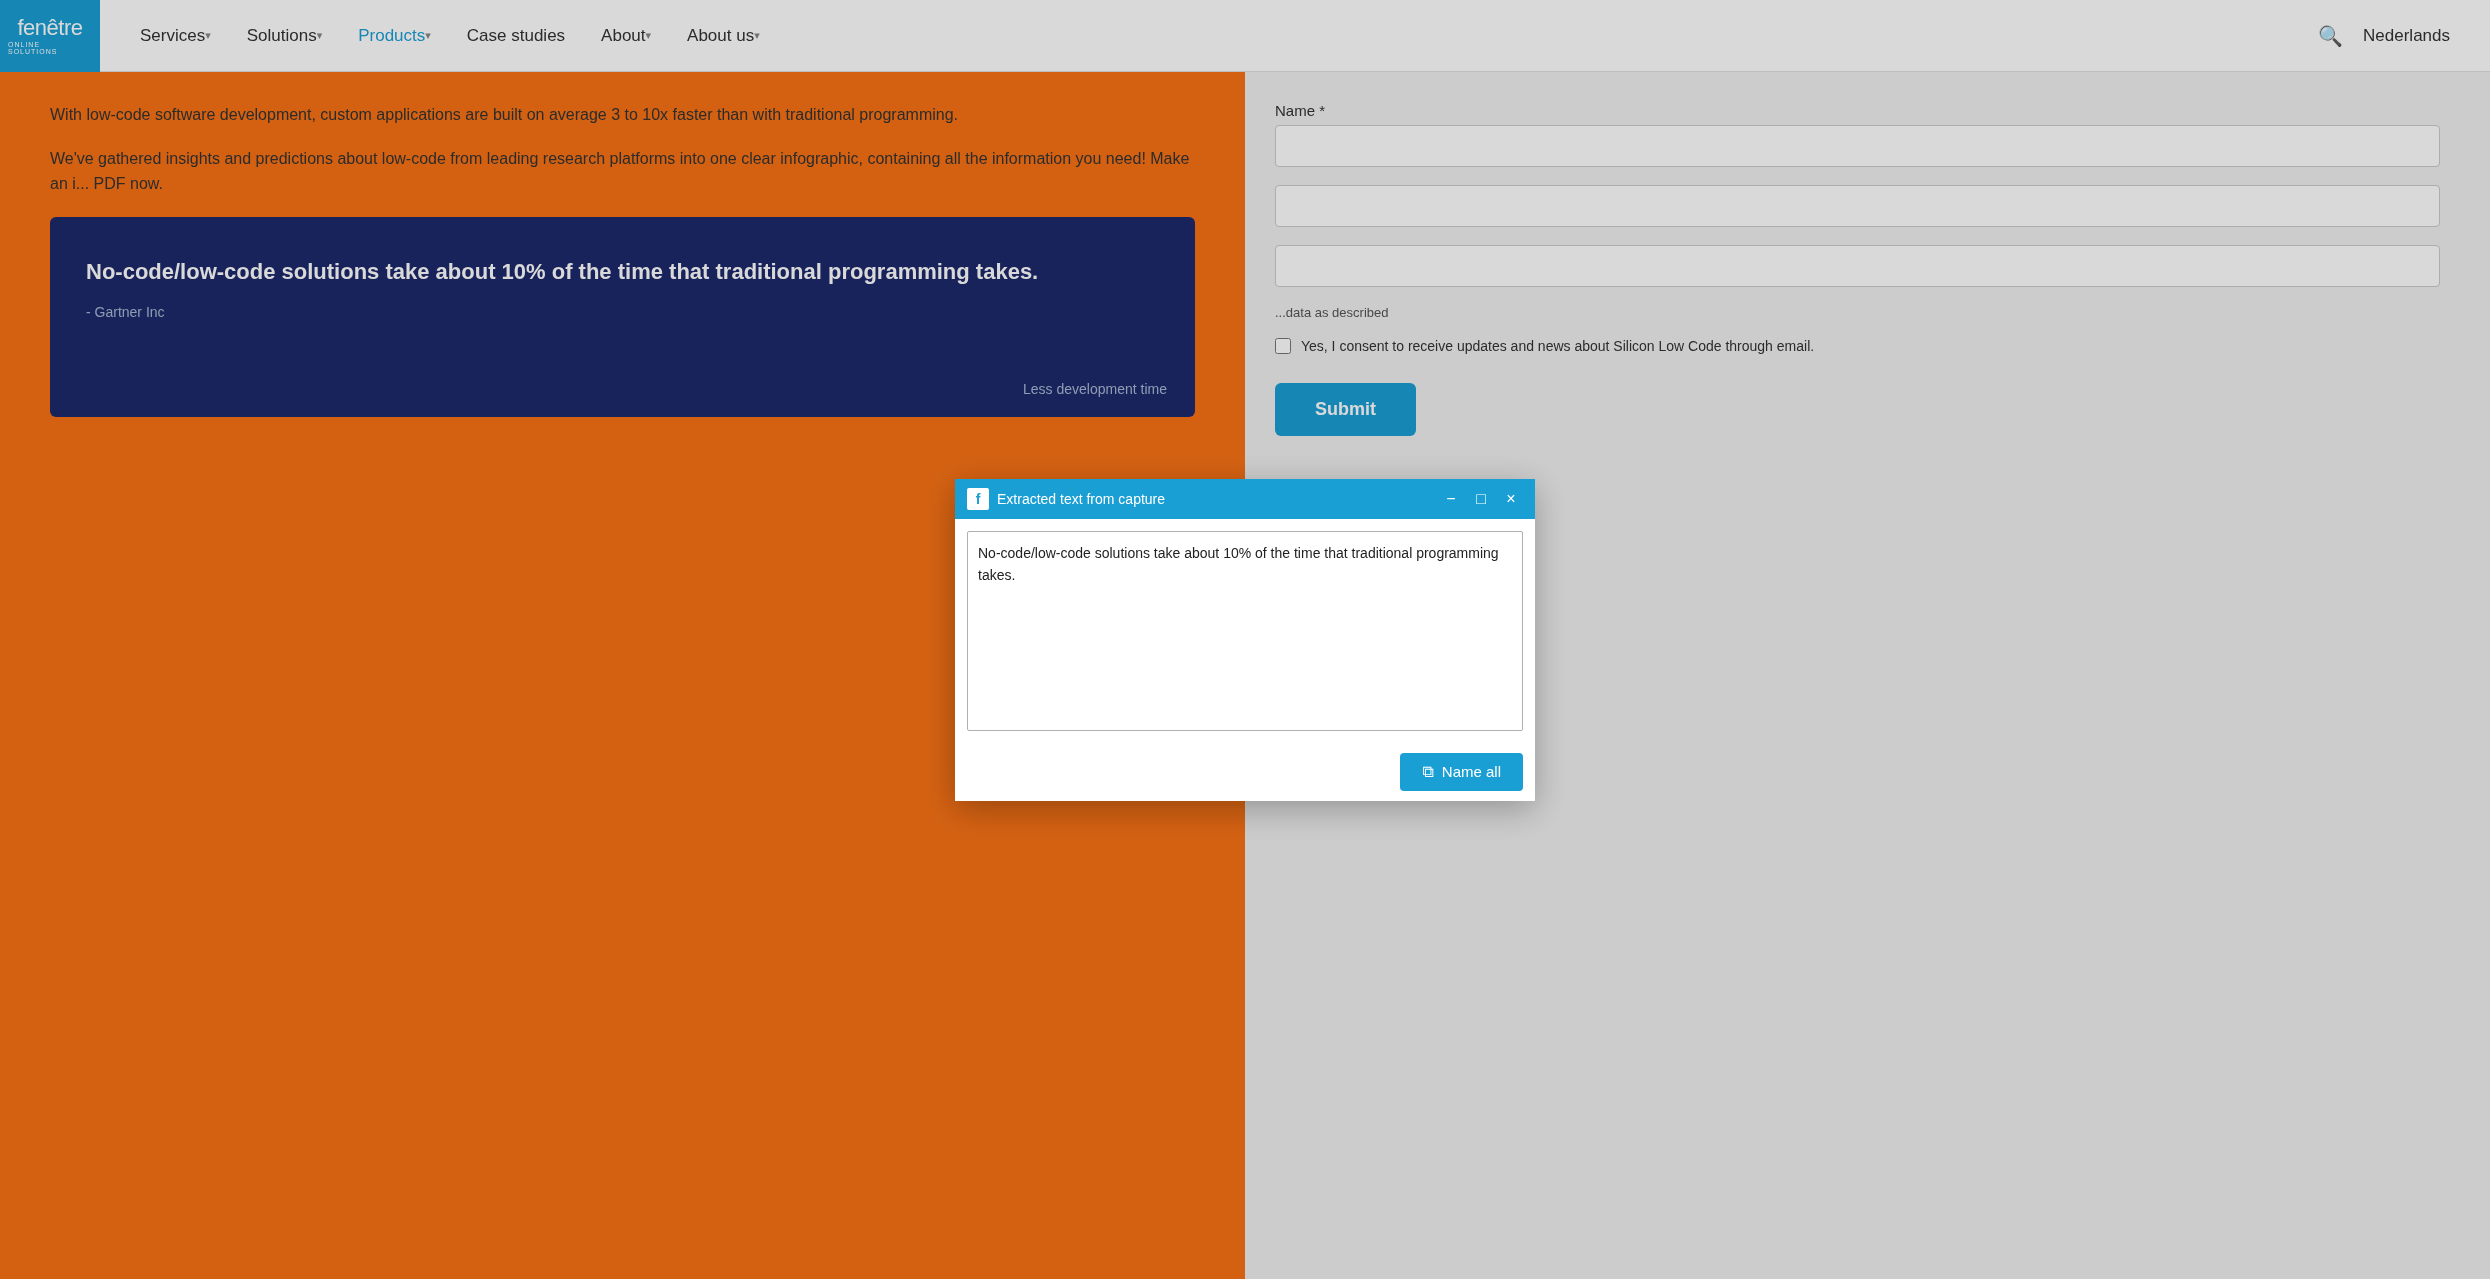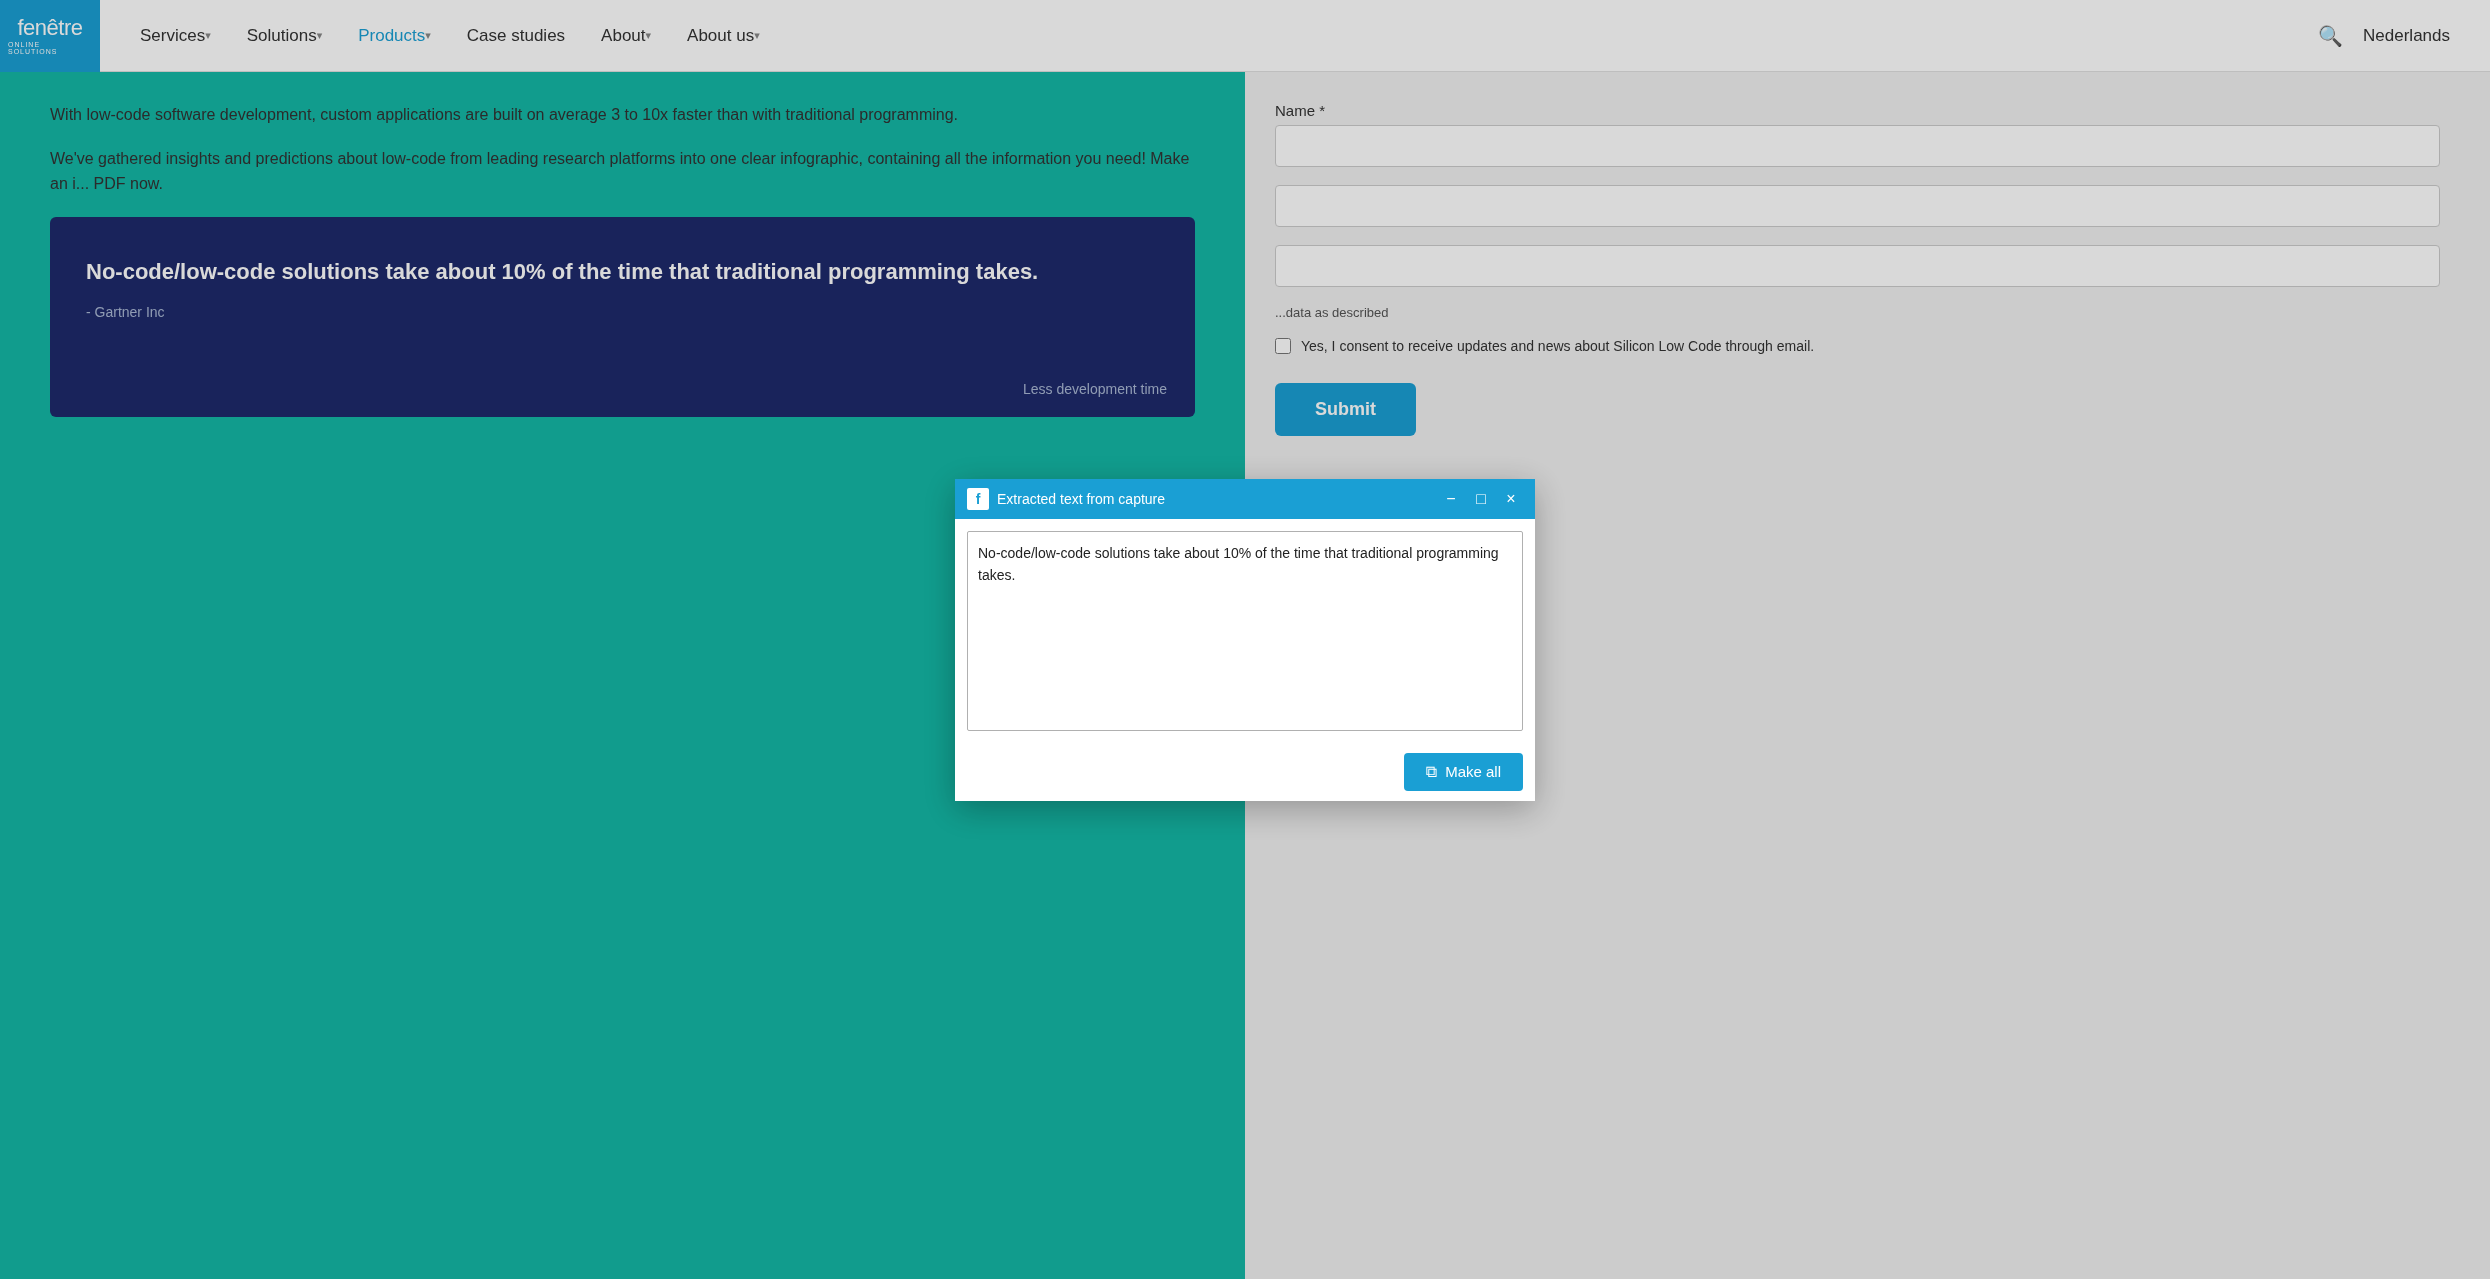--- a/index.html
+++ b/index.html
@@ -91,21 +91,21 @@
       display: flex;
       padding: 0;
       height: calc(100vh - 72px);
       overflow: hidden;
     }
 
     
     .left-col {
       flex: 0 0 50%;
       padding: 30px 50px 30px 50px;
-      background: #14b8a6;
+      background: #f97316;
       overflow-y: auto;
     }
     .intro-text {
       font-size: 16px;
       color: #333;
       line-height: 1.6;
       margin-bottom: 18px;
     }
     .quote-card {
       background: #1e2a6b;
@@ -382,17 +382,17 @@
         <button class="modal-btn">□</button>
         <button class="modal-btn">×</button>
       </div>
     </div>
     <div class="modal-body">
       <textarea class="modal-textarea" style="">No-code/low-code solutions take about 10% of the time that traditional programming takes.</textarea>
     </div>
     <div class="modal-footer">
       <button class="copy-all-btn">
         <span class="copy-icon">⧉</span>
-        <span>Make all</span>
+        <span>Name all</span>
       </button>
     </div>
   </div>
 </div>
 
 </body></html>

